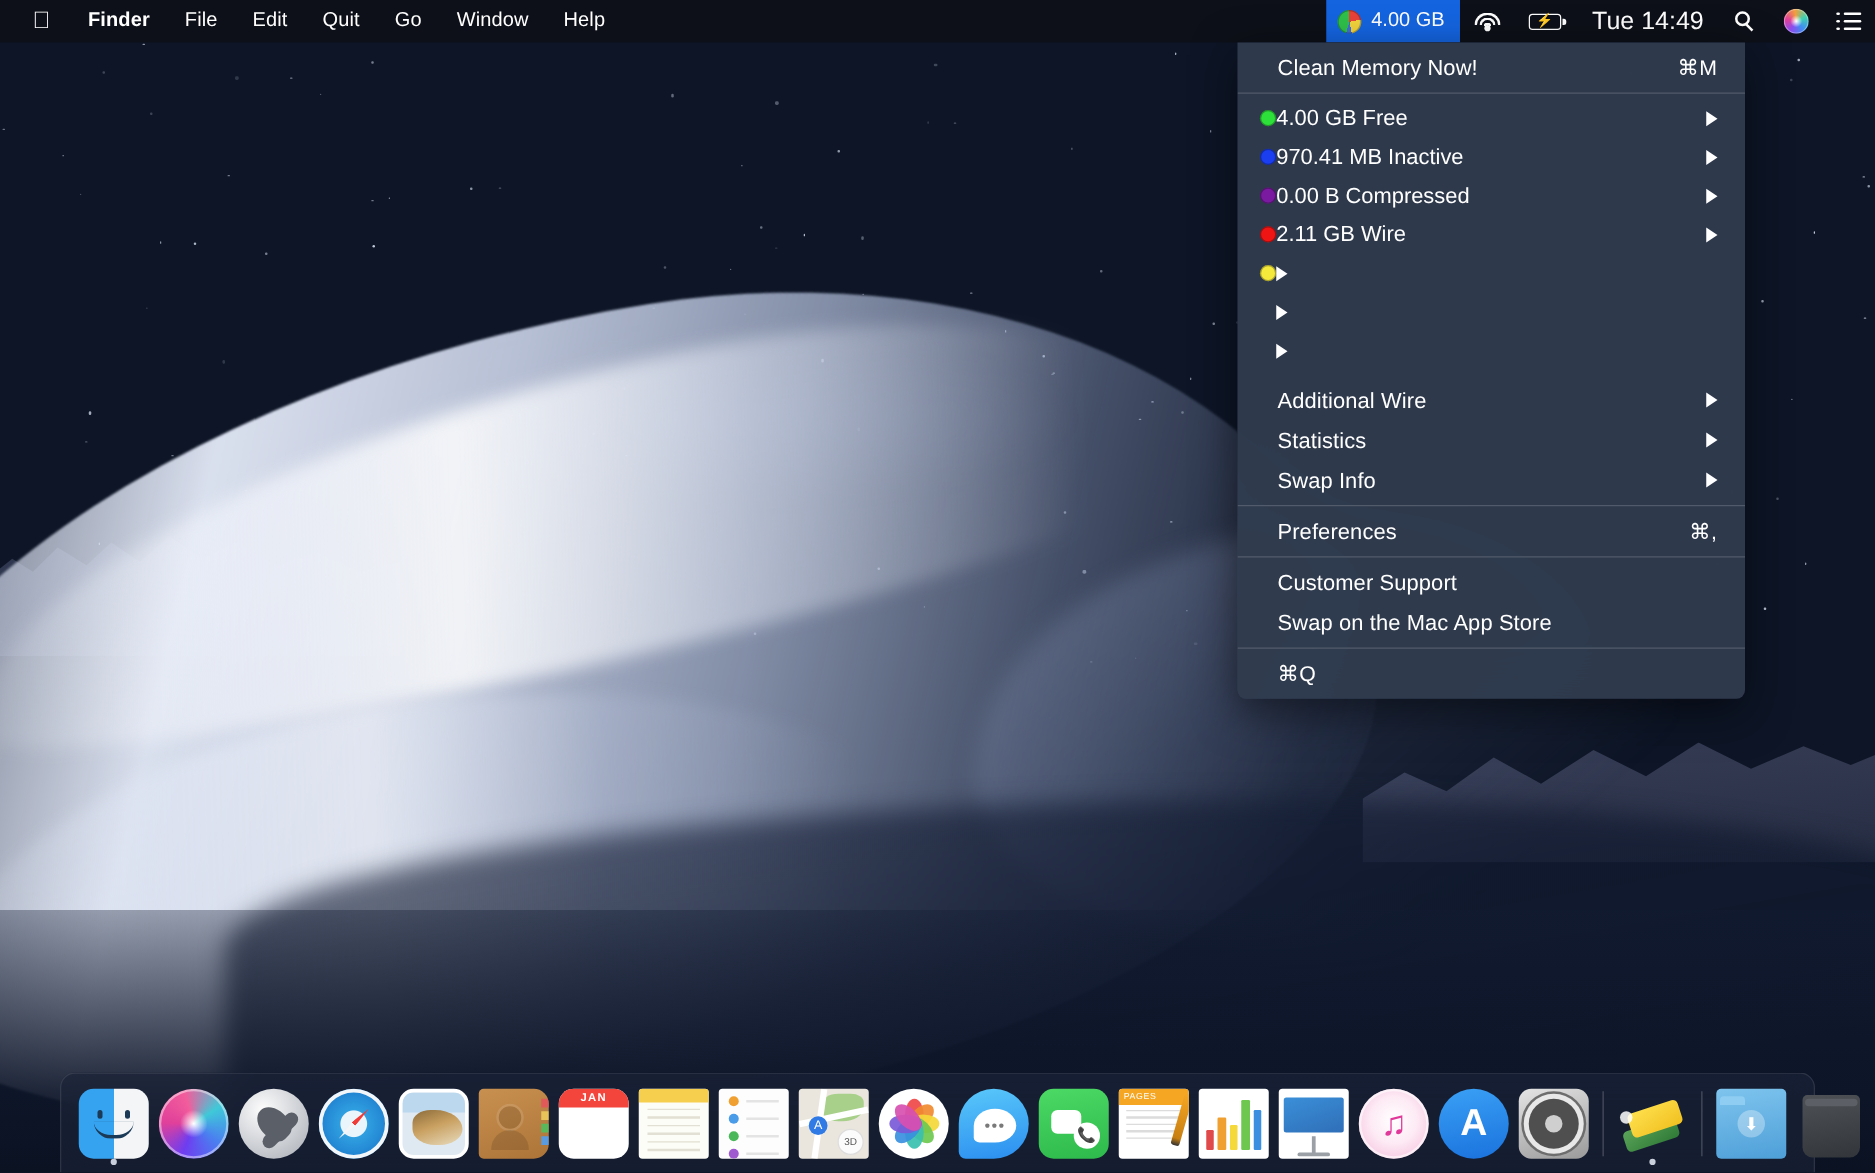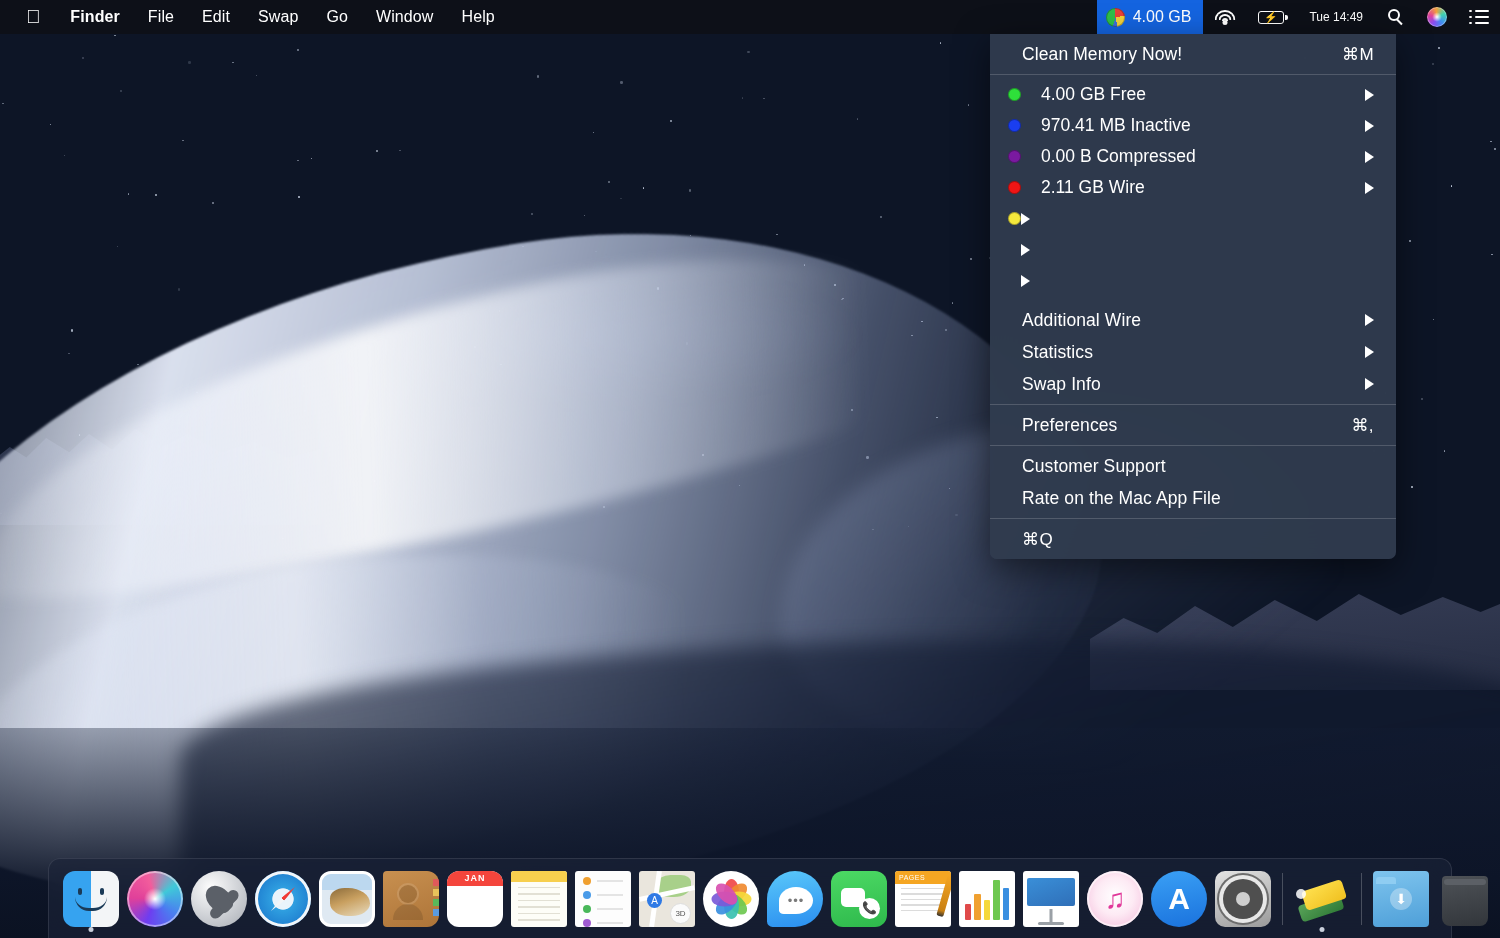--- a/index.html
+++ b/index.html
@@ -131,21 +131,21 @@
     padding:0 14px; height:34px; display:flex; align-items:center;
     white-space:nowrap; letter-spacing:.1px;
   }
   .mb-item.apple { padding:0 16px 0 26px; font-size:19px; }
   .mb-item.bold { font-weight:bold; }
   .mb-status {
     height:34px; display:flex; align-items:center; padding:0 11px;
     white-space:nowrap;
   }
   .mb-status.highlight { background:#1464e0; padding:0 12px 0 9px; }
-  .mb-time { font-size:12px; padding:0 14px; }
+  .mb-time { font-size:20px; padding:0 14px; }
 
   
   .pie-icon {
     width:19px; height:19px; border-radius:50%; margin-right:8px; flex:none;
     background:
       conic-gradient(from 0deg,
         #e8423a 0deg 78deg,
         #f2d23c 78deg 168deg,
         #3f6fd8 168deg 196deg,
         #2fc04a 196deg 360deg);
@@ -219,21 +219,21 @@
     border-left:9px solid #fff;
     border-top:6.5px solid transparent;
     border-bottom:6.5px solid transparent;
     margin-left:8px;
   }
 
   
   .stat-row { display:flex; align-items:center; height:31px; padding:0 22px 0 18px; font-size:17.5px; }
   .stat-row .dot { width:13px; height:13px; border-radius:50%; flex:none; box-shadow:inset 0 0 0 1px rgba(0,0,0,.3); }
   .stat-row .dotcol { width:13px; flex:none; display:flex; justify-content:center; }
-  .stat-row .txt { flex:1; padding-left:20px; }
+  .stat-row .txt { flex:1; }
   .stat-row .arrow {
     width:0; height:0; border-left:9px solid #fff;
     border-top:6.5px solid transparent; border-bottom:6.5px solid transparent;
   }
 
   
   #dock {
     position:absolute; left:48px; bottom:0; width:1404px; height:80px;
     background:rgba(28,36,56,0.62);
     border:1px solid rgba(255,255,255,0.10);
@@ -594,21 +594,21 @@
   <div class="dune-shadow"></div>
   <div class="foreground-dark"></div>
 </div>
 
 <div id="menubar">
   <div class="left">
     <div class="mb-item apple"></div>
     <div class="mb-item bold">Finder</div>
     <div class="mb-item">File</div>
     <div class="mb-item">Edit</div>
-    <div class="mb-item">Swap</div>
+    <div class="mb-item">Quit</div>
     <div class="mb-item">Go</div>
     <div class="mb-item">Window</div>
     <div class="mb-item">Help</div>
   </div>
 
   <div class="right">
     <div class="mb-status highlight">
       <span class="pie-icon"></span>
       <span>4.00 GB</span>
     </div>
@@ -724,21 +724,21 @@
     </div>
   </div>
 
   <div class="menu-sep"></div>
 
   <div class="menu-group">
     <div class="mi">
       <span class="label">Customer Support</span>
     </div>
     <div class="mi">
-      <span class="label">Rate on the Mac App File</span>
+      <span class="label">Swap on the Mac App Store</span>
     </div>
   </div>
 
   <div class="menu-sep"></div>
 
   <div class="menu-group">
     <div class="mi">
       <span class="shortcut">⌘Q</span>
     </div>
   </div>

